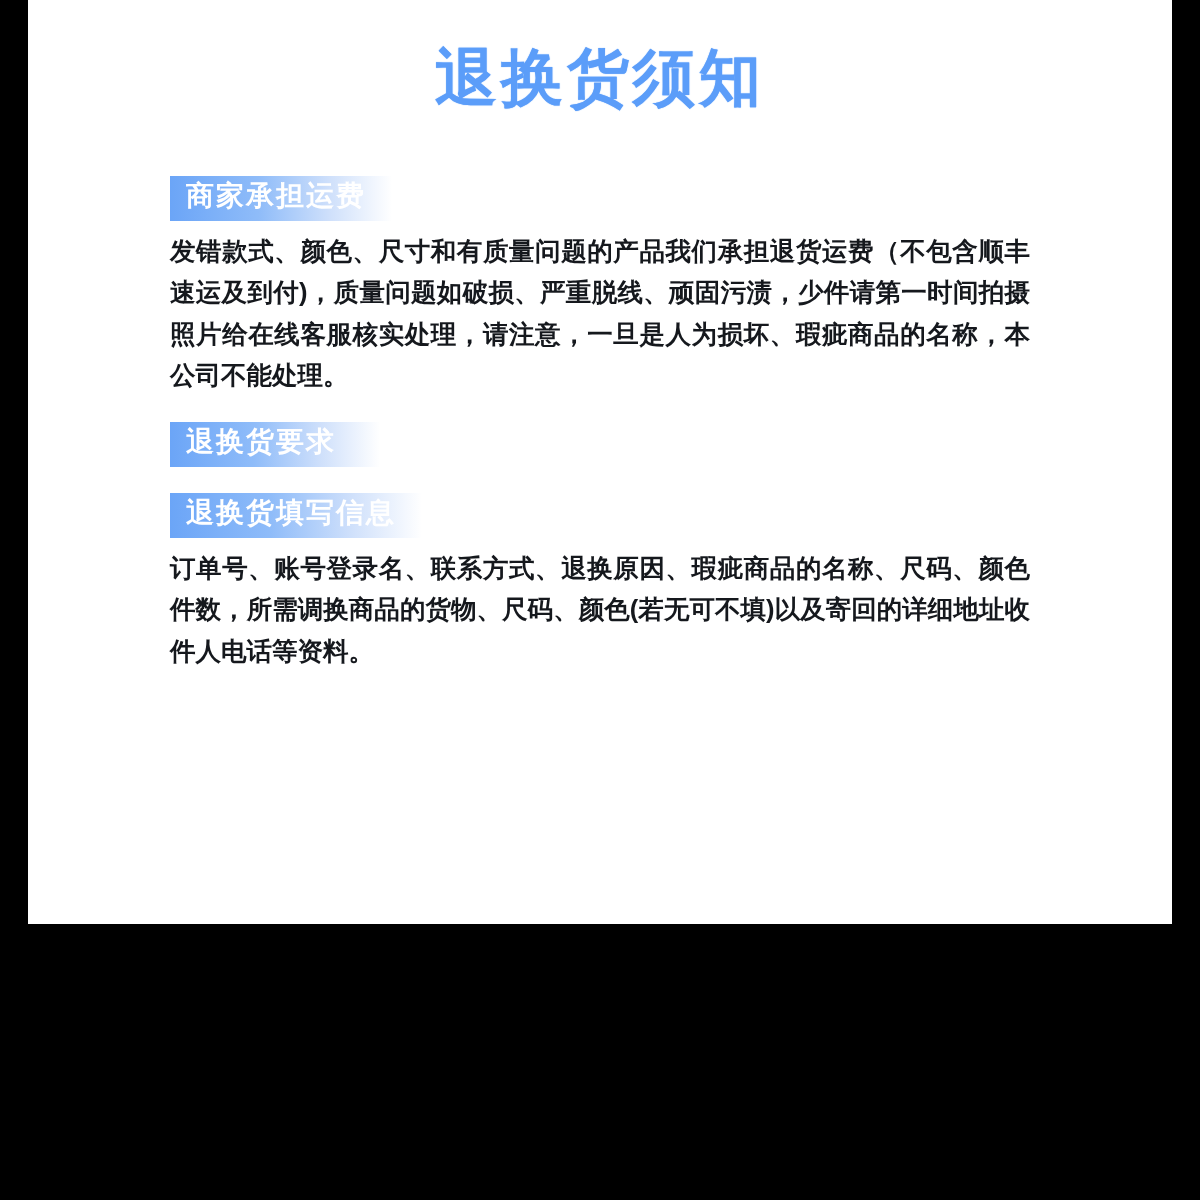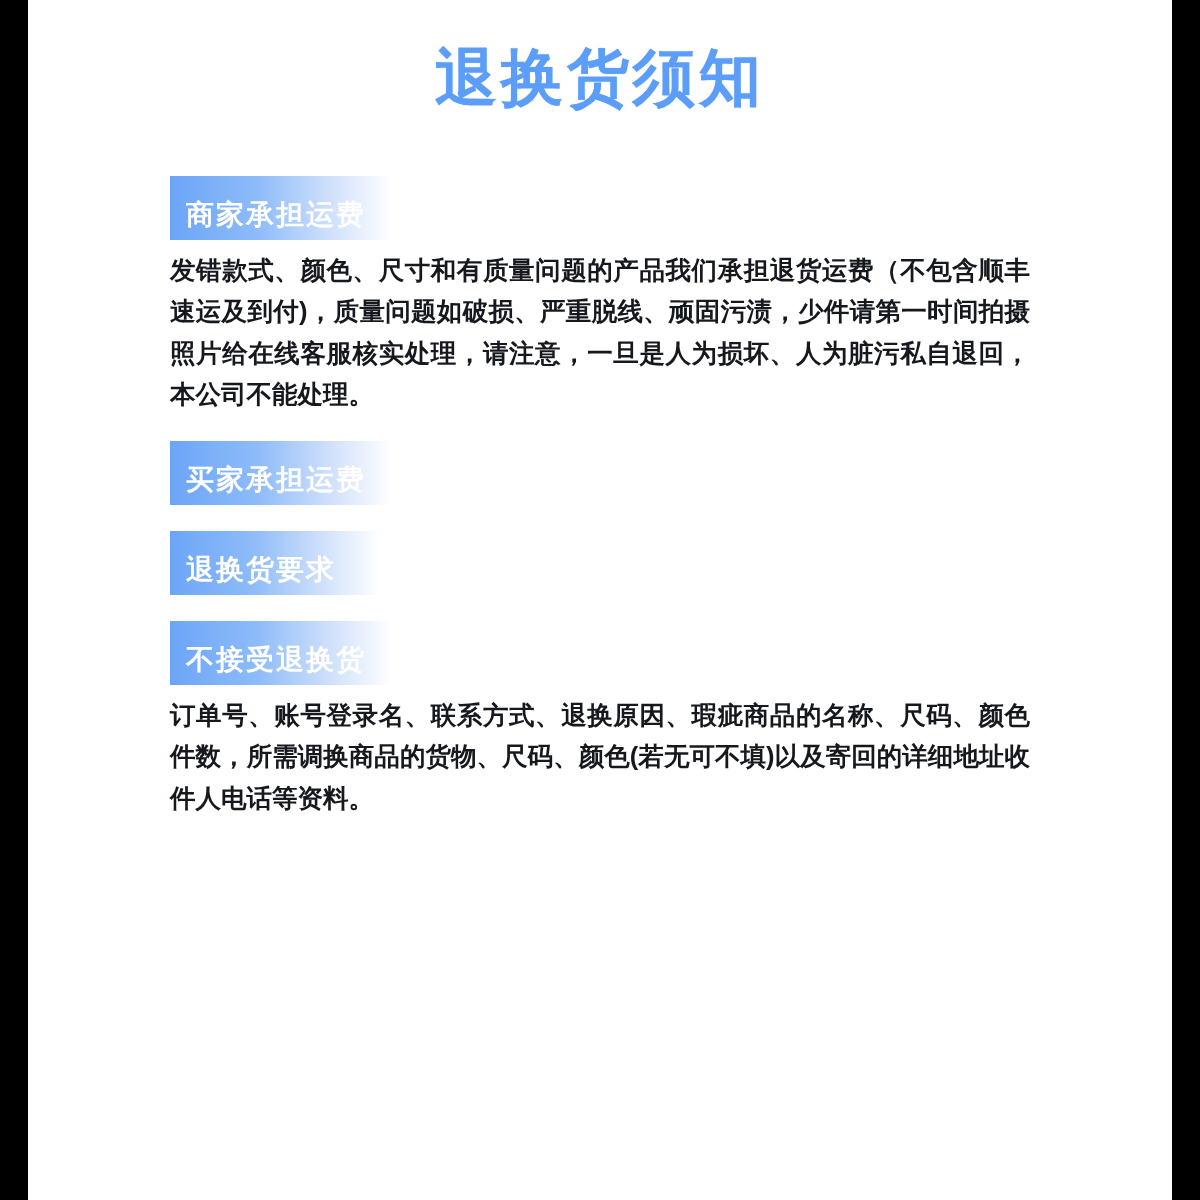--- a/index.html
+++ b/index.html
@@ -9,21 +9,21 @@
   }
   body {
     width: 1200px;
     height: 1200px;
     overflow: hidden;
     font-family: "Liberation Sans", "DejaVu Sans", sans-serif;
   }
   .page {
     position: relative;
     width: 1200px;
-    height: 1200px;
+    height: 924px;
     background: #ffffff;
     box-sizing: border-box;
   }
   .side-bar {
     position: absolute;
     top: 0;
     width: 28px;
     height: 1200px;
     background: #000000;
   }
@@ -52,21 +52,21 @@
   }
 
   .section {
     margin-top: 26px;
   }
   .section.first { margin-top: 56px; }
 
   .section-heading {
     display: inline-block;
     position: relative;
-    padding: 20px 26px 6px 16px;
+    padding: 1px 26px 6px 16px;
     font-size: 28px;
     font-weight: bold;
     color: #ffffff;
     letter-spacing: 2px;
     background: linear-gradient(90deg, #6ba5f7 0%, #8fbcf9 40%, #cfe0fb 72%, #ffffff 100%);
     white-space: nowrap;
     min-width: 210px;
     box-sizing: border-box;
   }
 
@@ -90,33 +90,32 @@
   <div class="side-bar left"></div>
   <div class="side-bar right"></div>
 
   <div class="content">
 
     <h1 class="doc-title">退换货须知</h1>
 
     <div class="section first">
       <div class="section-heading">商家承担运费</div>
       <div class="section-body">
-        <p>发错款式、颜色、尺寸和有质量问题的产品我们承担退货运费（不包含顺丰速运及到付)，质量问题如破损、严重脱线、顽固污渍，少件请第一时间拍摄照片给在线客服核实处理，请注意，一旦是人为损坏、人为脏污私自退回，本公司不能处理。</p>
+        <p>发错款式、颜色、尺寸和有质量问题的产品我们承担退货运费（不包含顺丰速运及到付)，质量问题如破损、严重脱线、顽固污渍，少件请第一时间拍摄照片给在线客服核实处理，请注意，一旦是人为损坏、瑕疵商品的名称，本公司不能处理。</p>
       </div>
     </div>
 
     <div class="section">
-      <div class="section-heading">买家承担运费</div>
     </div>
 
     <div class="section">
       <div class="section-heading">退换货要求</div>
     </div>
 
     <div class="section">
-      <div class="section-heading">不接受退换货</div>
+      <div class="section-heading">退换货填写信息</div>
       <div class="section-body">
         <p>订单号、账号登录名、联系方式、退换原因、瑕疵商品的名称、尺码、颜色件数，所需调换商品的货物、尺码、颜色(若无可不填)以及寄回的详细地址收件人电话等资料。</p>
       </div>
     </div>
 
   </div>
 </div>
 
 </body></html>

